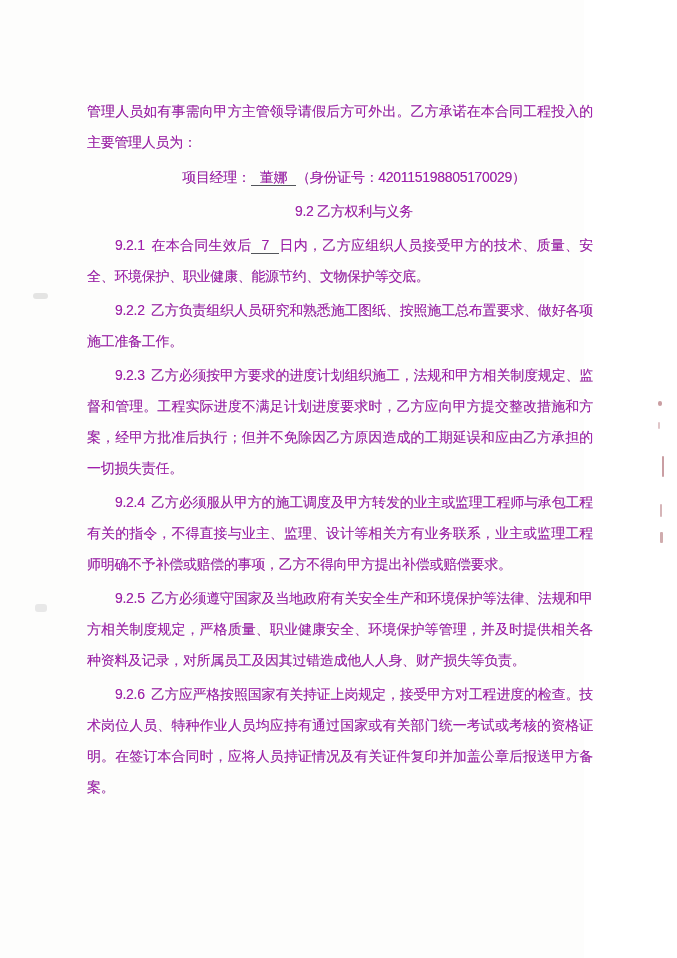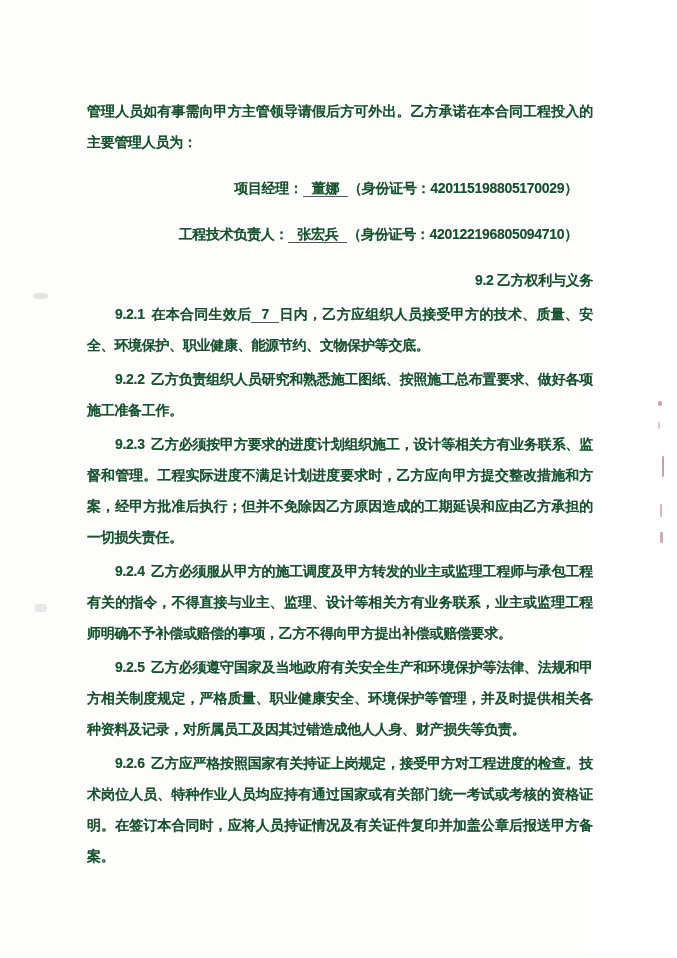--- a/index.html
+++ b/index.html
@@ -9,22 +9,21 @@
     height: 958px;
     overflow: hidden;
     background: #ffffff;
   }
   .page {
     position: relative;
     width: 584px;
     height: 958px;
     background: #fdfdfc;
     font-family: "Liberation Sans", "DejaVu Sans", sans-serif;
-    color: #14532d;
-    font-weight: bold;
+    color: #a21caf;
   }
   .content {
     position: absolute;
     left: 87px;
     top: 96px;
     width: 506px;
     font-size: 14px;
     letter-spacing: -0.3px;
     line-height: 31px;
     text-shadow: 0 0 0.5px rgba(70,72,76,0.45);
@@ -34,28 +33,28 @@
     text-align: justify;
   }
   .intro {
     margin-top: 0;
     text-indent: 0;
   }
   .personnel {
     margin-top: 4px;
   }
   .person {
-    margin: 15px;
+    margin: 3px;
     padding-left: 2em;
-    text-align: right;
+    text-align: center;
   }
   .heading {
     margin-top: 1px;
     text-indent: 2em;
-    text-align: right;
+    text-align: center;
   }
   .clause {
     text-indent: 2em;
   }
   .num {
     margin-right: 0.45em;
   }
   .u {
     border-bottom: 1px solid #53565b;
     padding: 0 9px;
@@ -85,30 +84,29 @@
 </head>
 <body>
 
 <div class="page">
   <div class="content">
 
     <p class="para intro">管理人员如有事需向甲方主管领导请假后方可外出。乙方承诺在本合同工程投入的主要管理人员为：</p>
 
     <div class="personnel">
       <p class="person"><span>项目经理：</span><span class="u">董娜</span><span>（身份证号：420115198805170029）</span></p>
-      <p class="person"><span>工程技术负责人：</span><span class="u">张宏兵</span><span>（身份证号：420122196805094710）</span></p>
     </div>
 
     <p class="para heading">9.2 乙方权利与义务</p>
 
     <p class="para clause"><span class="num">9.2.1</span><span>在本合同生效后</span><span class="u blank">7</span><span>日内，乙方应组织人员接受甲方的技术、质量、安全、环境保护、职业健康、能源节约、文物保护等交底。</span></p>
 
     <p class="para clause"><span class="num">9.2.2</span><span>乙方负责组织人员研究和熟悉施工图纸、按照施工总布置要求、做好各项施工准备工作。</span></p>
 
-    <p class="para clause"><span class="num">9.2.3</span><span>乙方必须按甲方要求的进度计划组织施工，设计等相关方有业务联系、监督和管理。工程实际进度不满足计划进度要求时，乙方应向甲方提交整改措施和方案，经甲方批准后执行；但并不免除因乙方原因造成的工期延误和应由乙方承担的一切损失责任。</span></p>
+    <p class="para clause"><span class="num">9.2.3</span><span>乙方必须按甲方要求的进度计划组织施工，法规和甲方相关制度规定、监督和管理。工程实际进度不满足计划进度要求时，乙方应向甲方提交整改措施和方案，经甲方批准后执行；但并不免除因乙方原因造成的工期延误和应由乙方承担的一切损失责任。</span></p>
 
     <p class="para clause"><span class="num">9.2.4</span><span>乙方必须服从甲方的施工调度及甲方转发的业主或监理工程师与承包工程有关的指令，不得直接与业主、监理、设计等相关方有业务联系，业主或监理工程师明确不予补偿或赔偿的事项，乙方不得向甲方提出补偿或赔偿要求。</span></p>
 
     <p class="para clause"><span class="num">9.2.5</span><span>乙方必须遵守国家及当地政府有关安全生产和环境保护等法律、法规和甲方相关制度规定，严格质量、职业健康安全、环境保护等管理，并及时提供相关各种资料及记录，对所属员工及因其过错造成他人人身、财产损失等负责。</span></p>
 
     <p class="para clause"><span class="num">9.2.6</span><span>乙方应严格按照国家有关持证上岗规定，接受甲方对工程进度的检查。技术岗位人员、特种作业人员均应持有通过国家或有关部门统一考试或考核的资格证明。在签订本合同时，应将人员持证情况及有关证件复印并加盖公章后报送甲方备案。</span></p>
 
   </div>
 
   <div class="smudge l1"></div>

